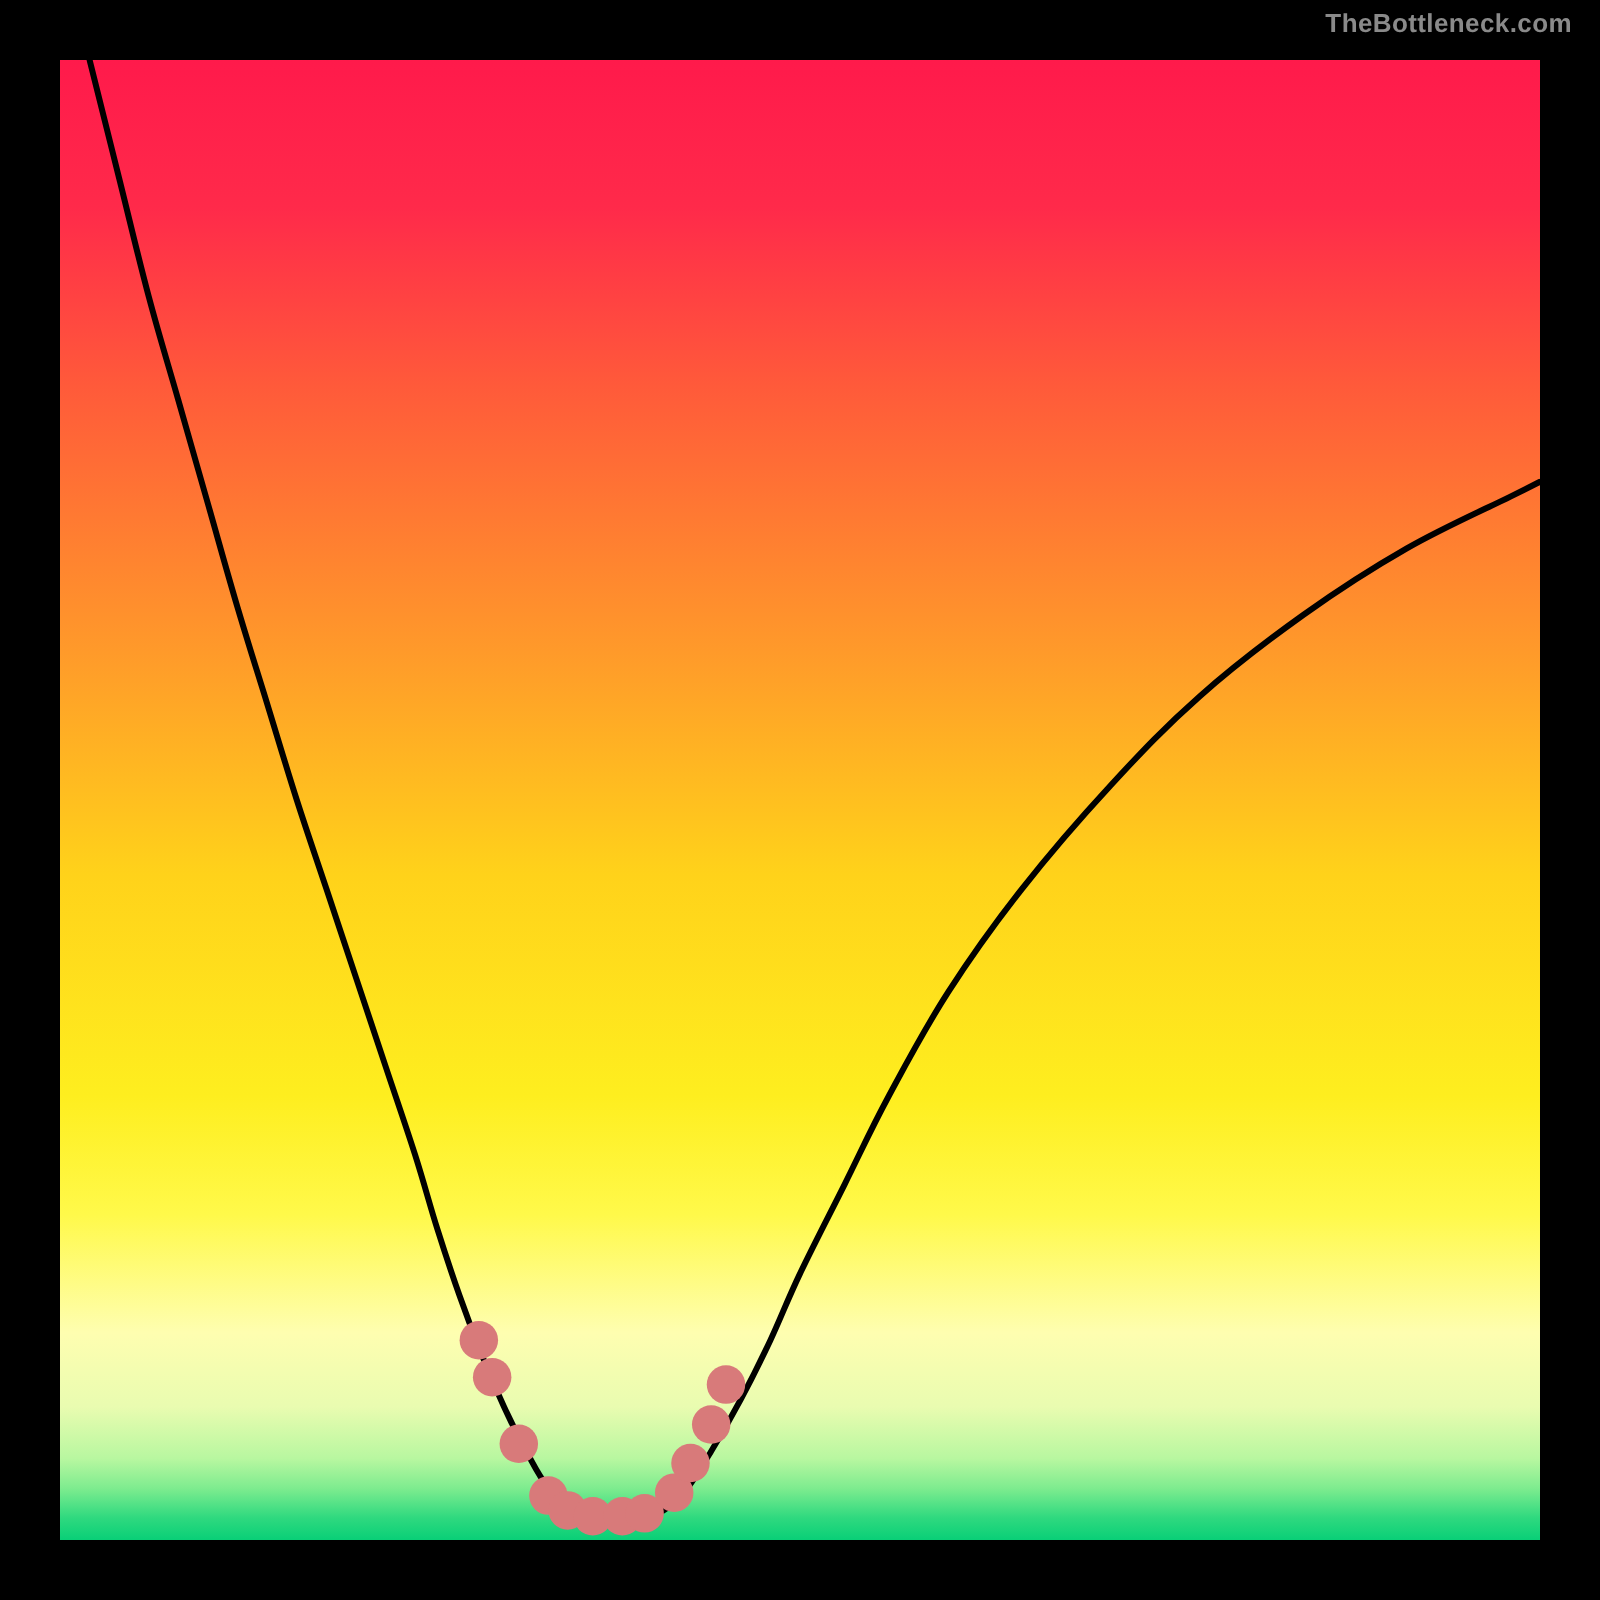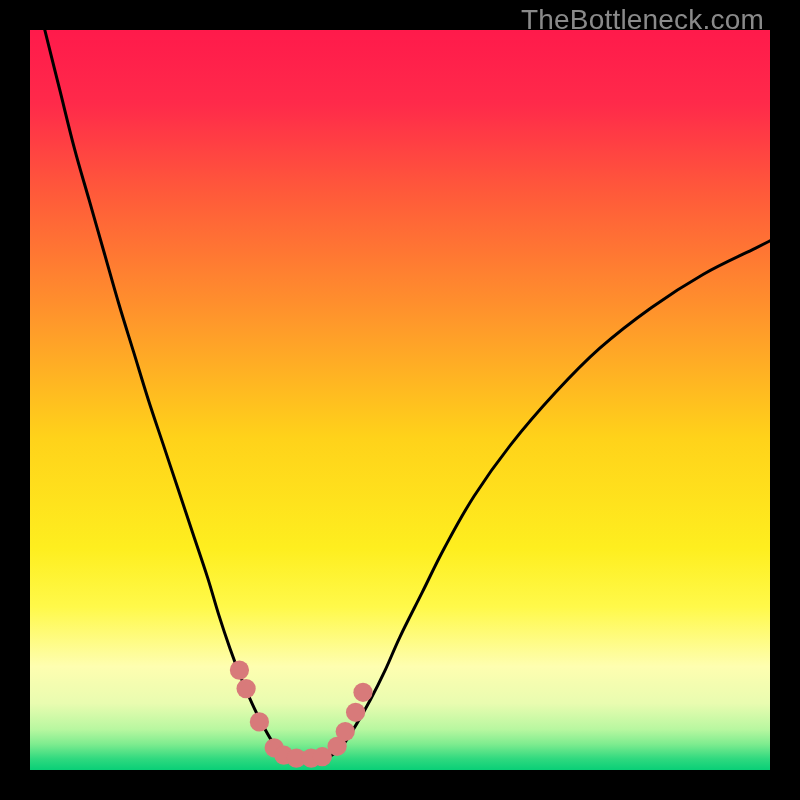--- a/index.html
+++ b/index.html
@@ -29,25 +29,25 @@
   .gradient-bg {
     position: absolute;
     top: 0;
     left: 0;
     width: 100%;
     height: 100%;
   }
   .watermark {
     position: absolute;
     top: 4px;
-    right: 36px;
+    right: 14px;
     font-family: Arial, Helvetica, sans-serif;
-    font-size: 28px;
+    font-size: 13px;
     color: #8a8a8a;
-    font-weight: 400;
+    font-weight: 700;
     letter-spacing: 0.2px;
   }
   svg.curves {
     position: absolute;
     top: 0;
     left: 0;
     width: 740px;
     height: 740px;
     overflow: visible;
   }

